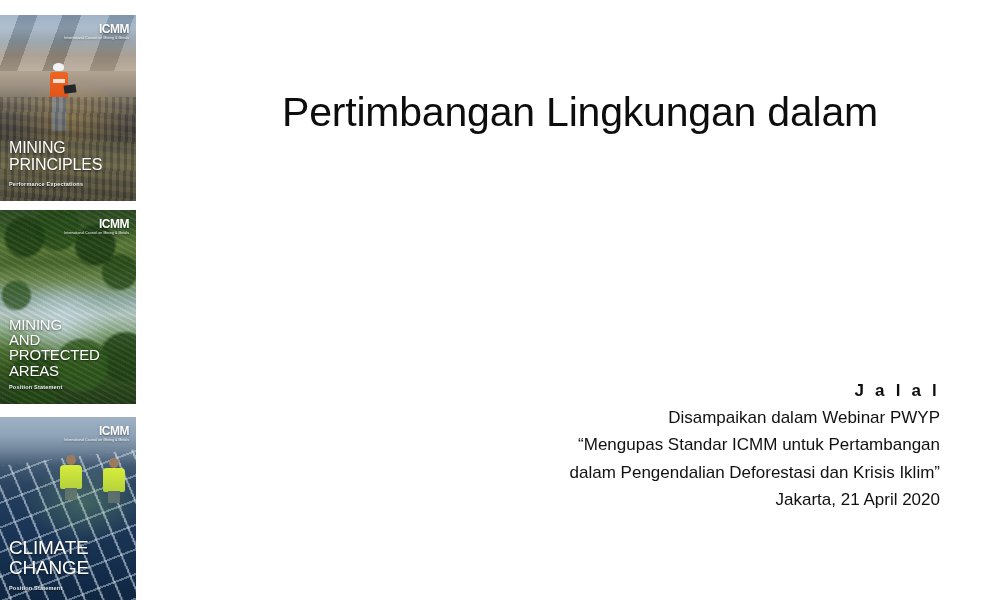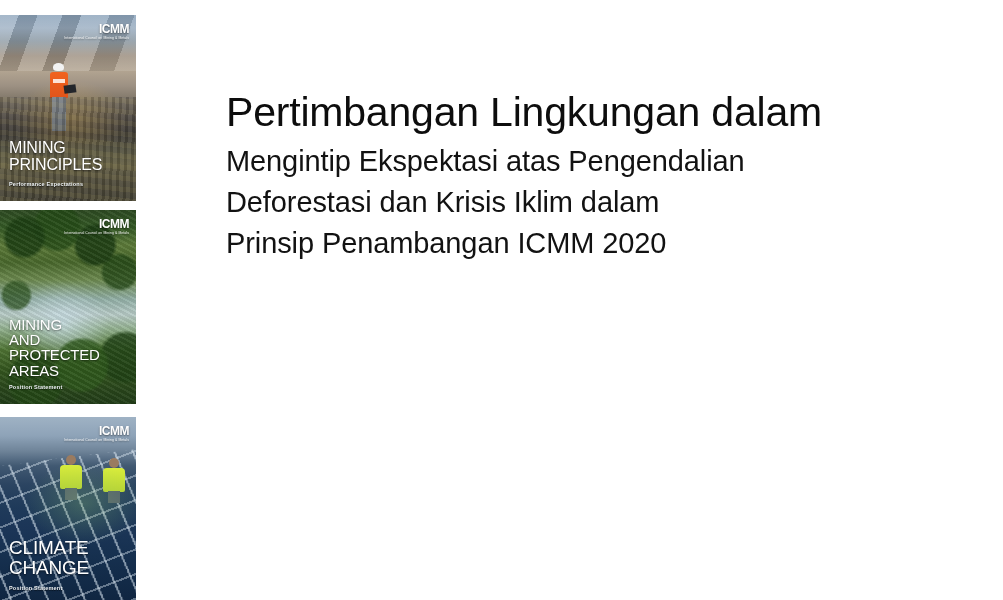--- a/index.html
+++ b/index.html
@@ -252,23 +252,24 @@
   .content {
     position: absolute;
     left: 136px;
     top: 0;
     right: 0;
     height: 600px;
   }
 
   .title-block {
     position: absolute;
-    left: 90px;
+    left: 84px;
     right: 63px;
     top: 90px;
+    text-align: center;
   }
   .title-line {
     font-size: 41px;
     line-height: 1.09;
     color: #0d0d0d;
     font-weight: 400;
     font-stretch: condensed;
     letter-spacing: -0.2px;
     white-space: nowrap;
   }
@@ -367,21 +368,23 @@
     <div class="cover-sub">Position Statement</div>
   </div>
 
 </div>
 
 <div class="content">
 
   <div class="title-block">
     <div class="title-line">Pertimbangan Lingkungan dalam</div>
 
-    <div class="subtitle-block">
-      <div class="subtitle-line">Mengintip Ekspektasi atas Pengendalian</div>
-      <div class="subtitle-line">Deforestasi dan Krisis Iklim dalam</div>
-      <div class="subtitle-line">Prinsip Penambangan ICMM 2020</div>
-    </div>
-  </div>
-
+  </div>
+
+  <div class="attribution">
+    <div class="attr-author">J a l a l</div>
+    <div class="attr-line">Disampaikan dalam Webinar PWYP</div>
+    <div class="attr-line">“Mengupas Standar ICMM untuk Pertambangan</div>
+    <div class="attr-line">dalam Pengendalian Deforestasi dan Krisis Iklim”</div>
+    <div class="attr-line">Jakarta, 21 April 2020</div>
+  </div>
 
 </div>
 
 </body></html>

